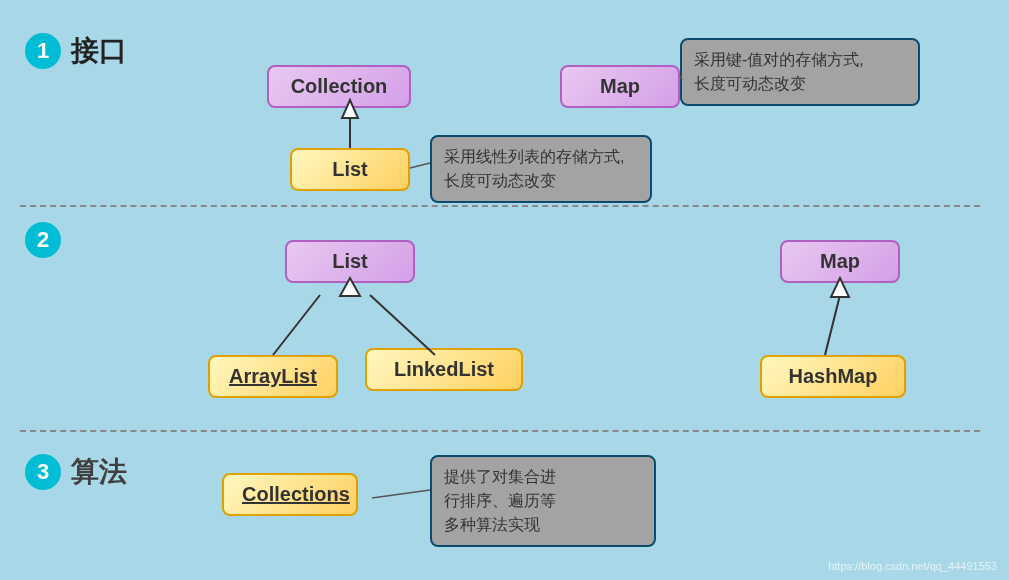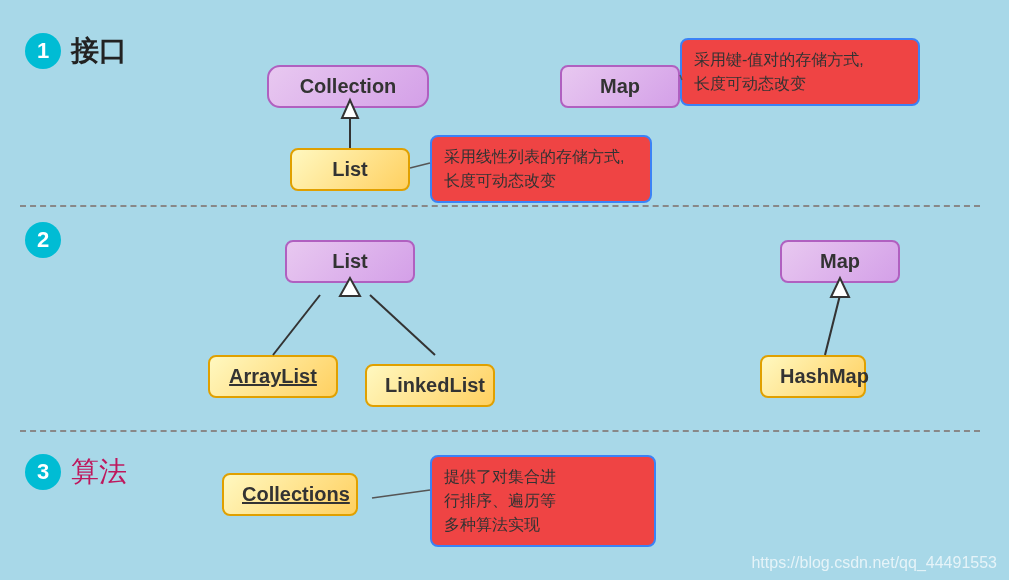--- a/index.html
+++ b/index.html
@@ -54,22 +54,22 @@
       padding: 8px 18px;
       font-size: 20px;
       font-weight: bold;
       color: #333;
       position: absolute;
       text-align: center;
     }
 
     
     .callout {
-      background: #ef4444;
-      border: 2px solid #3b82f6;
+      background: #a3a3a3;
+      border: 2px solid #0c4a6e;
       border-radius: 8px;
       padding: 8px 12px;
       font-size: 16px;
       color: #333;
       position: absolute;
       line-height: 1.5;
     }
 
     .callout::before {
       content: '';
@@ -81,33 +81,33 @@
     svg.arrows {
       position: absolute;
       overflow: visible;
       pointer-events: none;
     }
 
     .watermark {
       position: absolute;
       bottom: 8px;
       right: 12px;
-      font-size: 16px;
+      font-size: 11px;
       color: rgba(255,255,255,0.7);
     }
   </style>
 </head>
 <body>
 
 <div style="position:absolute; top:32px; left:25px; display:flex; align-items:center; gap:10px;">
   <div class="circle-num">1</div>
   <span style="font-size:28px; font-weight:bold; color:#222;">接口</span>
 </div>
 
-<div class="box-purple" style="left:267px; top:65px; width:162px;border-radius:13px;">Collection</div>
+<div class="box-purple" style="left:267px; top:65px; width:144px;">Collection</div>
 
 <div class="box-purple" style="left:560px; top:65px; width:120px;">Map</div>
 
 <div class="box-orange" style="left:290px; top:148px; width:120px;">List</div>
 
 <div class="callout" style="left:680px; top:38px; width:240px;">
   <span style="white-space:pre-line;">采用键-值对的存储方式,
 长度可动态改变</span>
 </div>
 
@@ -131,41 +131,41 @@
 <div style="position:absolute; top:222px; left:25px; display:flex; align-items:center; gap:10px;">
   <div class="circle-num">2</div>
 </div>
 
 <div class="box-purple" style="left:285px; top:240px; width:130px;">List</div>
 
 <div class="box-purple" style="left:780px; top:240px; width:120px;">Map</div>
 
 <div class="box-orange" style="left:208px; top:355px; width:130px;text-decoration:underline;">ArrayList</div>
 
-<div class="box-orange" style="left:365px; top:364px; width:130px;">LinkedList</div>
+<div class="box-orange" style="left:365px; top:348px; width:158px;">LinkedList</div>
 
-<div class="box-orange" style="left:760px; top:355px; width:106px;">HashMap</div>
+<div class="box-orange" style="left:760px; top:355px; width:146px;">HashMap</div>
 
 <svg class="arrows" style="left:0;top:0;width:1009px;height:580px;">
 
   <line x1="273" y1="355" x2="320" y2="295" stroke="#333" stroke-width="2"></line>
 
   <line x1="435" y1="355" x2="370" y2="295" stroke="#333" stroke-width="2"></line>
 
   <polygon points="350,278 340,296 360,296" fill="white" stroke="#333" stroke-width="2"></polygon>
 
   <line x1="825" y1="355" x2="840" y2="295" stroke="#333" stroke-width="2"></line>
   <polygon points="840,278 831,297 849,297" fill="white" stroke="#333" stroke-width="2"></polygon>
 </svg>
 
 <div class="divider" style="top:430px;"></div>
 
 <div style="position:absolute; top:453px; left:25px; display:flex; align-items:center; gap:10px;">
   <div class="circle-num">3</div>
-  <span style="font-size:28px; font-weight:normal; color:#be185d;">算法</span>
+  <span style="font-size:28px; font-weight:bold; color:#404040;">算法</span>
 </div>
 
 <div class="box-orange" style="left:222px; top:473px; width:136px;text-decoration:underline;">Collections</div>
 
 <div class="callout" style="left:430px; top:455px; width:226px;">
   <span style="white-space:pre-line;">提供了对集合进
 行排序、遍历等
 多种算法实现</span>
 </div>
 

